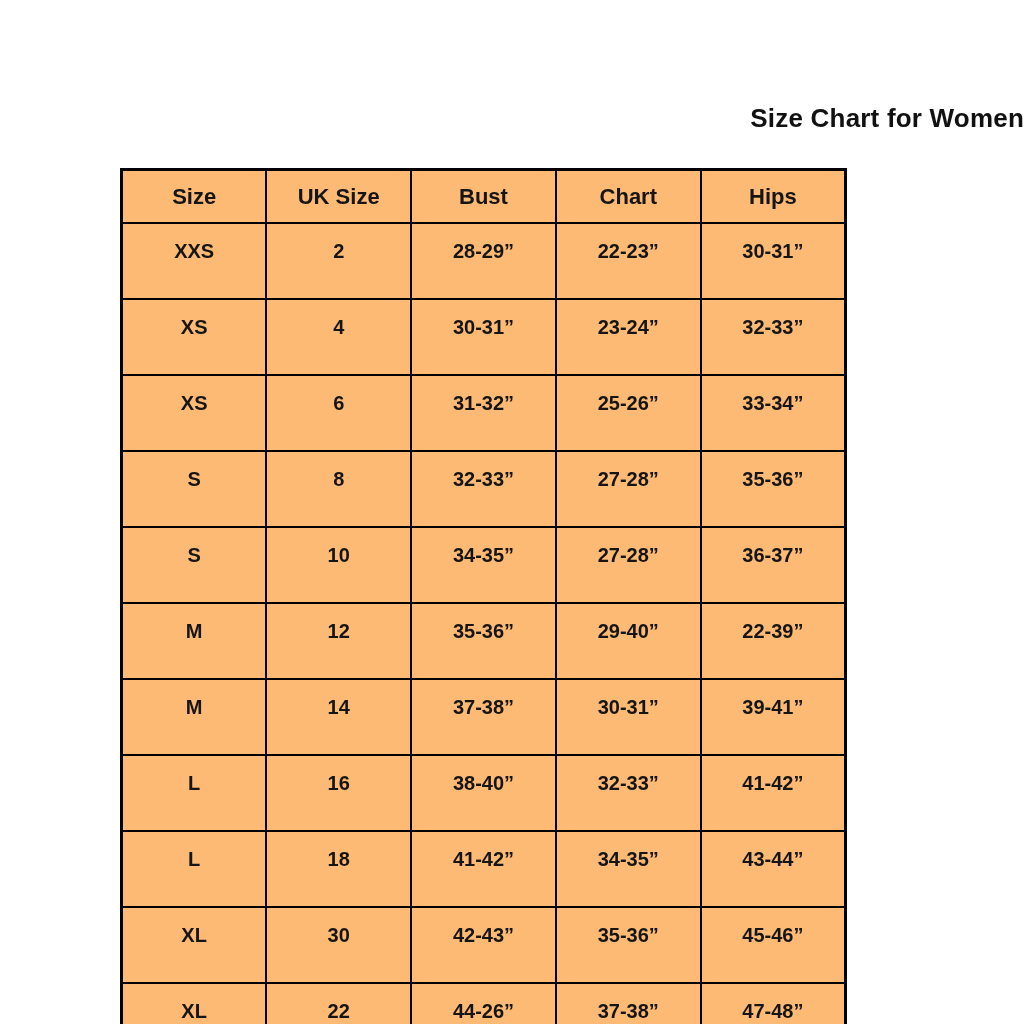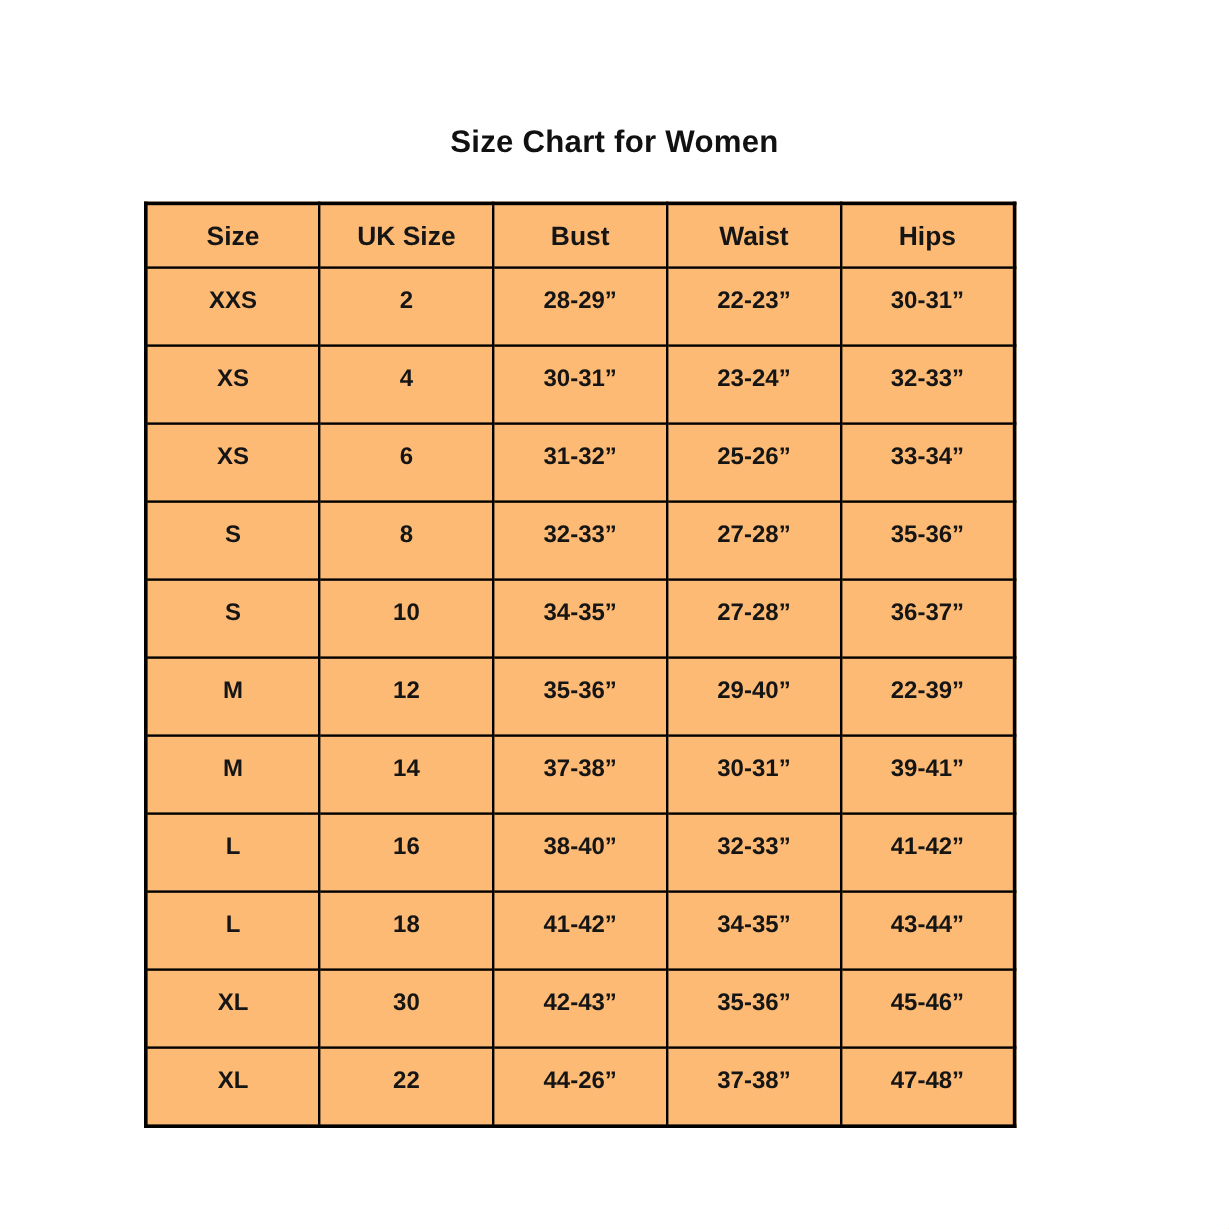--- a/index.html
+++ b/index.html
@@ -16,21 +16,21 @@
     width: 1024px;
     height: 1024px;
     background: #ffffff;
     overflow: hidden;
   }
   .chart-title {
     position: absolute;
     top: 103px;
     left: 0;
     width: 1024px;
-    text-align: center;
+    text-align: right;
     font-size: 26px;
     font-weight: bold;
     color: #111111;
     letter-spacing: 0.2px;
   }
   table.size-chart {
     position: absolute;
     left: 120px;
     top: 168px;
     width: 727px;
@@ -52,21 +52,21 @@
   table.size-chart {
     border: 3px solid #000000;
   }
   table.size-chart th {
     height: 51px;
     font-size: 22px;
   }
   table.size-chart td {
     height: 54px;
     font-size: 20px;
-    padding-bottom: 9px;
+    padding-bottom: 20px;
   }
 </style>
 </head>
 <body>
 
 <div class="page">
 
   <div class="chart-title">Size Chart for Women</div>
 
   <table class="size-chart">
@@ -75,21 +75,21 @@
         <col>
         <col>
         <col>
         <col>
     </colgroup>
     <thead>
       <tr>
         <th>Size</th>
         <th>UK Size</th>
         <th>Bust</th>
-        <th>Waist</th>
+        <th>Chart</th>
         <th>Hips</th>
       </tr>
     </thead>
     <tbody>
       <tr>
         <td>XXS</td>
         <td>2</td>
         <td>28-29”</td>
         <td>22-23”</td>
         <td>30-31”</td>

